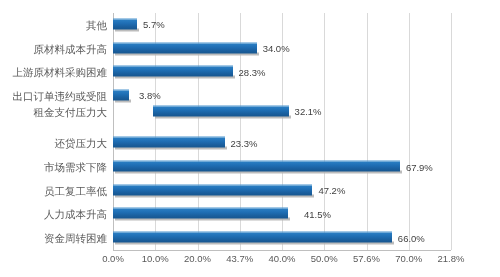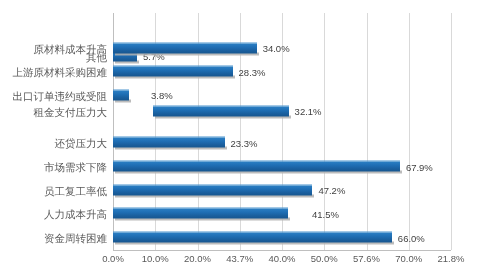--- a/index.html
+++ b/index.html
@@ -134,21 +134,21 @@
         <div class="gridline" style="left: 42.25px;"></div>
         <div class="gridline" style="left: 84.5px;"></div>
         <div class="gridline" style="left: 126.75px;"></div>
         <div class="gridline" style="left: 169px;"></div>
         <div class="gridline" style="left: 211.25px;"></div>
         <div class="gridline" style="left: 253.5px;"></div>
         <div class="gridline" style="left: 295.75px;"></div>
         <div class="gridline" style="left: 338px;"></div>
       </div>
     <div id="rows">
-        <div class="row" style="top: 0px; height: 23.7px; margin-top: 32px;">
+        <div class="row" style="top: 0px; height: 23.7px;">
           <div class="cat-label">其他</div>
           <div class="bar-wrap" style="width: 24.0825px;">
             <div class="bar-shadow" style="width: 24.0825px;"></div>
             <div class="bar" title="其他 5.7%" style="width: 24.0825px; background: linear-gradient(rgb(43, 127, 196) 0%, rgb(31, 110, 180) 38%, rgb(26, 95, 158) 72%, rgb(23, 86, 143) 100%);"></div>
             <div class="bar-value" style="left: 24.0825px;">5.7%</div>
           </div>
         </div>
         <div class="row" style="top: 23.7px; height: 23.7px;">
           <div class="cat-label">原材料成本升高</div>
           <div class="bar-wrap" style="width: 143.65px; border-radius: 6px;">
@@ -163,21 +163,21 @@
             <div class="bar-shadow" style="width: 119.567px;"></div>
             <div class="bar" title="上游原材料采购困难 28.3%" style="width: 119.567px; background: linear-gradient(rgb(43, 127, 196) 0%, rgb(31, 110, 180) 38%, rgb(26, 95, 158) 72%, rgb(23, 86, 143) 100%);"></div>
             <div class="bar-value" style="left: 119.567px;">28.3%</div>
           </div>
         </div>
         <div class="row" style="top: 71.1px; height: 23.7px;">
           <div class="cat-label">出口订单违约或受阻</div>
           <div class="bar-wrap" style="width: 16.055px;">
             <div class="bar-shadow" style="width: 16.055px;"></div>
             <div class="bar" title="出口订单违约或受阻 3.8%" style="width: 16.055px; background: linear-gradient(rgb(43, 127, 196) 0%, rgb(31, 110, 180) 38%, rgb(26, 95, 158) 72%, rgb(23, 86, 143) 100%);"></div>
-            <div class="bar-value" style="left: 32px;">3.8%</div>
+            <div class="bar-value" style="left: 20px;">3.8%</div>
           </div>
         </div>
         <div class="row" style="top: 87px; height: 23.7px; padding-left: 36px;">
           <div class="cat-label">租金支付压力大</div>
           <div class="bar-wrap" style="width: 135.623px; margin-left: 40px;">
             <div class="bar-shadow" style="width: 135.623px;"></div>
             <div class="bar" title="租金支付压力大 32.1%" style="width: 135.623px; background: linear-gradient(rgb(43, 127, 196) 0%, rgb(31, 110, 180) 38%, rgb(26, 95, 158) 72%, rgb(23, 86, 143) 100%);"></div>
             <div class="bar-value" style="left: 135.623px;">32.1%</div>
           </div>
         </div>
@@ -203,21 +203,21 @@
             <div class="bar-shadow" style="width: 199.42px;"></div>
             <div class="bar" title="员工复工率低 47.2%" style="width: 199.42px; background: linear-gradient(rgb(43, 127, 196) 0%, rgb(31, 110, 180) 38%, rgb(26, 95, 158) 72%, rgb(23, 86, 143) 100%);"></div>
             <div class="bar-value" style="left: 199.42px;">47.2%</div>
           </div>
         </div>
         <div class="row" style="top: 189.6px; height: 23.7px;">
           <div class="cat-label">人力成本升高</div>
           <div class="bar-wrap" style="width: 175.337px;">
             <div class="bar-shadow" style="width: 175.337px;"></div>
             <div class="bar" title="人力成本升高 41.5%" style="width: 175.337px; background: linear-gradient(rgb(43, 127, 196) 0%, rgb(31, 110, 180) 38%, rgb(26, 95, 158) 72%, rgb(23, 86, 143) 100%);"></div>
-            <div class="bar-value" style="left: 193px;">41.5%</div>
+            <div class="bar-value" style="left: 185px;">41.5%</div>
           </div>
         </div>
         <div class="row" style="top: 213.3px; height: 23.7px;">
           <div class="cat-label">资金周转困难</div>
           <div class="bar-wrap" style="width: 278.85px;">
             <div class="bar-shadow" style="width: 278.85px;"></div>
             <div class="bar" title="资金周转困难 66.0%" style="width: 278.85px; background: linear-gradient(rgb(43, 127, 196) 0%, rgb(31, 110, 180) 38%, rgb(26, 95, 158) 72%, rgb(23, 86, 143) 100%);"></div>
             <div class="bar-value" style="left: 278.85px;">66.0%</div>
           </div>
         </div>

